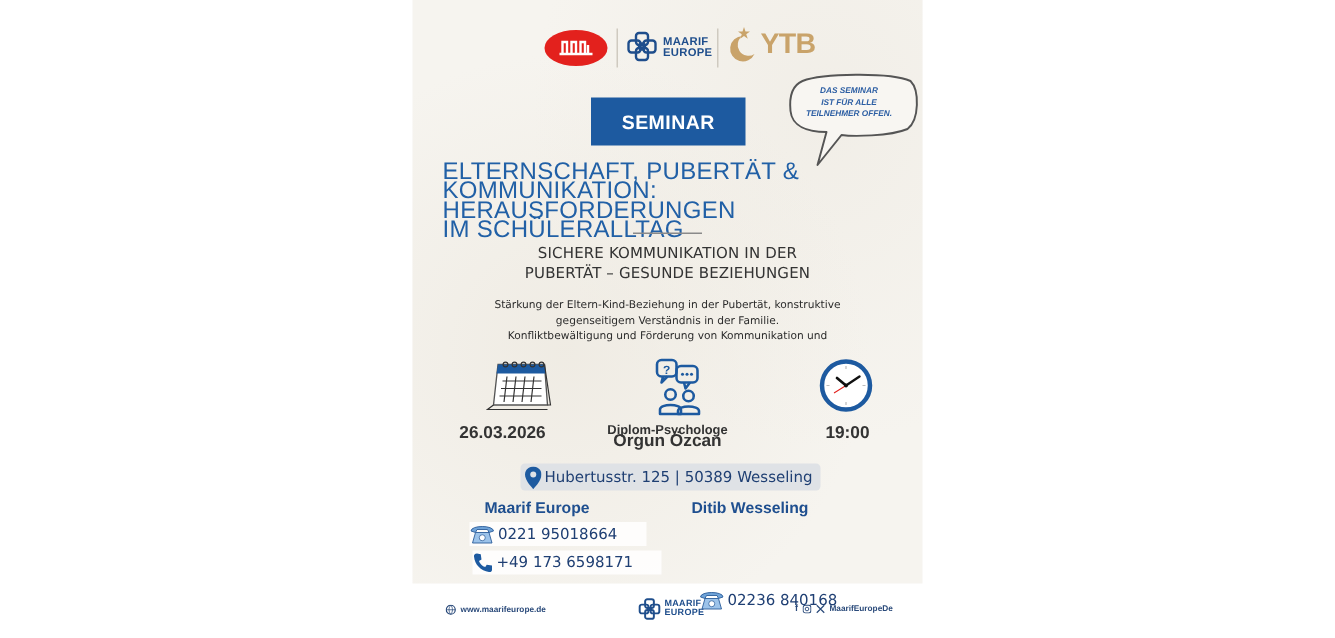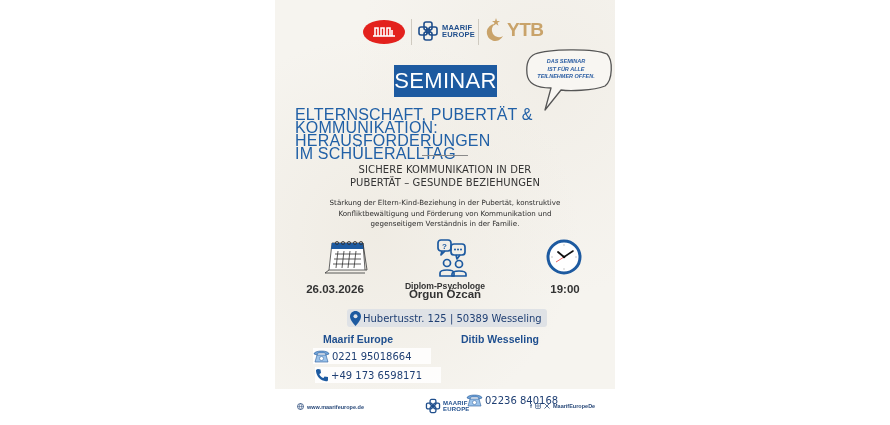--- a/index.html
+++ b/index.html
@@ -15,21 +15,21 @@
   .logos { left: 0; top: 17px; width: 340px; height: 30px; }
   .logo-ditib { position: absolute; left: 88px; top: 3px; width: 42px; height: 24px; border-radius: 50%; background: #e3211d; }
   .logo-ditib svg { position: absolute; left: 0; top: 0; }
   .logo-sep { position: absolute; top: 2px; width: 1px; height: 26px; background: #cfcac0; }
   .logo-maarif { position: absolute; left: 142px; top: 3px; display: flex; align-items: center; gap: 3px; }
   .maarif-text { font-family: "Liberation Sans", sans-serif; font-weight: bold; font-size: 7.5px; line-height: 7.5px; color: #1f4e8c; letter-spacing: 0.2px; }
   .logo-ytb { position: absolute; left: 210px; top: 0; display: flex; align-items: center; }
   .ytb-text { font-family: "Liberation Sans", sans-serif; font-weight: bold; font-size: 19px; color: #c9a36a; margin-left: 2px; letter-spacing: -0.5px; }
 
   .seminar-box { left: 119px; top: 65px; width: 103px; height: 32px; background: #1d5aa0; color: #fff;
-    font-family: "Liberation Sans", sans-serif; font-weight: normal; font-size: 22px; display: flex; align-items: center; justify-content: center; letter-spacing: 0.3px; }
+    font-family: "Liberation Sans", sans-serif; font-weight: bold; font-size: 13px; display: flex; align-items: center; justify-content: center; letter-spacing: 0.3px; }
   .bubble { left: 248px; top: 48px; width: 90px; height: 65px; }
   .bubble-text { position: absolute; left: 252px; top: 58px; width: 78px; text-align: center;
     font-family: "Liberation Sans", sans-serif; font-style: italic; font-weight: bold; font-size: 5.5px; line-height: 7.5px; color: #2c5ea3; }
 
   .title { left: 20px; top: 108px; width: 300px; font-family: "Liberation Sans", sans-serif; font-weight: normal;
     font-size: 16px; line-height: 13px; color: #2160a6; letter-spacing: 0.2px; }
   .divider { left: 147px; top: 155px; width: 46px; height: 1px; background: #8a8a8a; }
   .subtitle { left: 20px; top: 163px; width: 300px; text-align: center; font-family: "DejaVu Sans", sans-serif;
     font-size: 10px; line-height: 13px; color: #333; letter-spacing: 0.1px; }
   .desc { left: 10px; top: 198px; width: 320px; text-align: center; font-family: "DejaVu Sans", sans-serif;
@@ -122,22 +122,22 @@
   </div>
   <div class="abs divider"></div>
 
   <div class="abs subtitle">
     <div>SICHERE KOMMUNIKATION IN DER</div>
     <div>PUBERTÄT – GESUNDE BEZIEHUNGEN</div>
   </div>
 
   <div class="abs desc">
     <div>Stärkung der Eltern-Kind-Beziehung in der Pubertät, konstruktive</div>
+    <div>gegenseitigem Verständnis in der Familie.</div>
     <div>Konfliktbewältigung und Förderung von Kommunikation und</div>
-    <div>gegenseitigem Verständnis in der Familie.</div>
   </div>
 
   <svg class="abs icon-cal" width="46" height="36" viewBox="0 0 46 36">
     <path d="M9 3 H40 L42 30 H6 Z" fill="#fff" stroke="#555" stroke-width="0.9"></path>
     <path d="M9 3 H40 L41 9 H8 Z" fill="#1d5aa0"></path>
     <g fill="none" stroke="#333" stroke-width="0.8">
       <circle cx="14" cy="3" r="1.6"></circle>
         <circle cx="20" cy="3" r="1.6"></circle>
         <circle cx="26" cy="3" r="1.6"></circle>
         <circle cx="32" cy="3" r="1.6"></circle>

